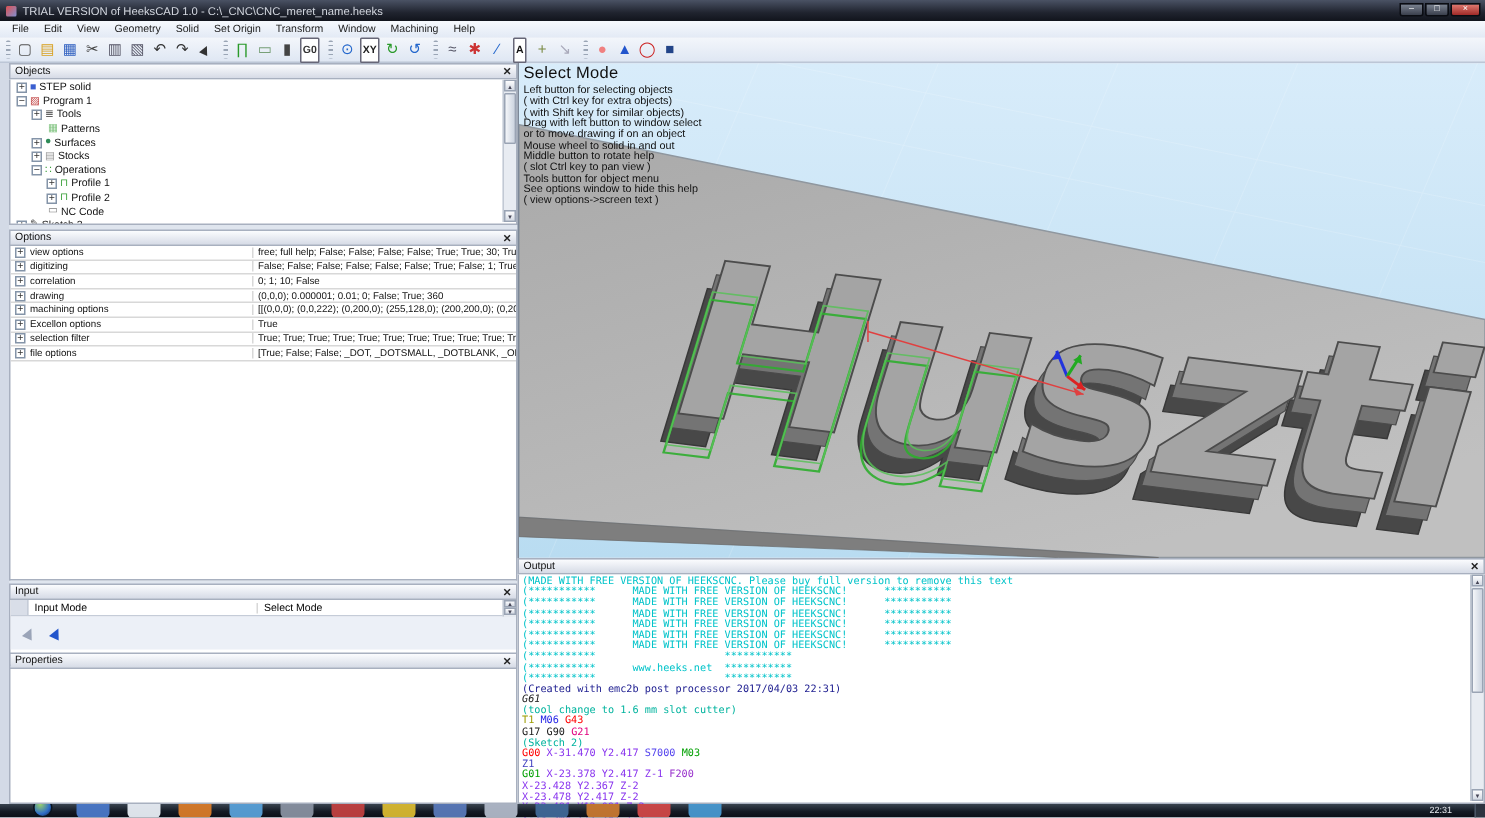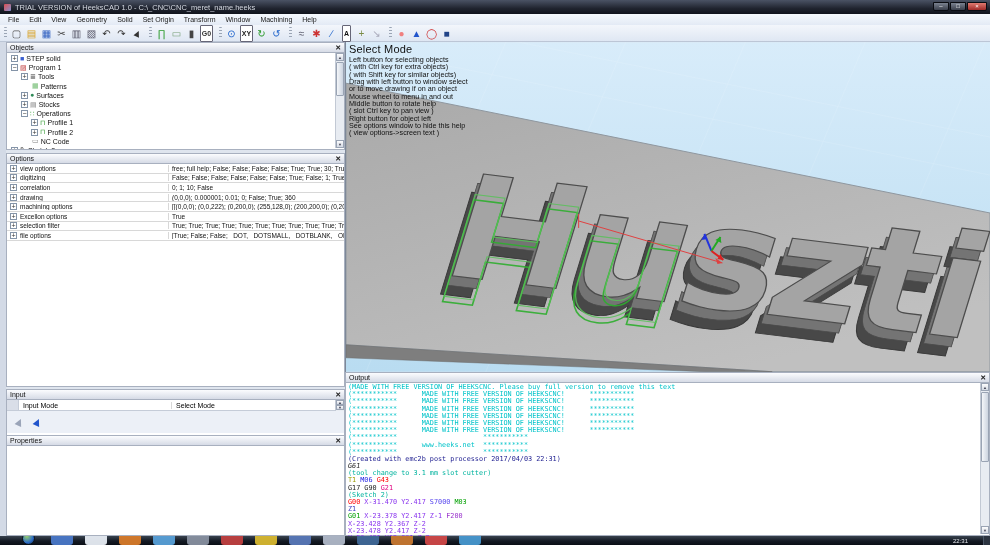--- a/index.html
+++ b/index.html
@@ -389,24 +389,24 @@
 </svg>
 
 <div id="helptext" class="abs">
   <div class="ht">Select Mode</div>
   <div id="helplines">
       <div class="hl">Left button for selecting objects</div>
       <div class="hl">( with Ctrl key for extra objects)</div>
       <div class="hl">( with Shift key for similar objects)</div>
       <div class="hl">Drag with left button to window select</div>
       <div class="hl">or to move drawing if on an object</div>
-      <div class="hl">Mouse wheel to menu in and out</div>
+      <div class="hl">Mouse wheel to solid in and out</div>
       <div class="hl">Middle button to rotate help</div>
       <div class="hl">( slot Ctrl key to pan view )</div>
-      <div class="hl">Right button for object left</div>
+      <div class="hl">Tools button for object menu</div>
       <div class="hl">See options window to hide this help</div>
       <div class="hl">( view options-&gt;screen text )</div>
     </div>
 </div>
 
 <div class="abs" style="left:345px;top:372px;width:645px">
   <div class="panel-title">
     <span>Output</span>
     <span class="x">✕</span>
   </div>
@@ -417,21 +417,21 @@
         <div class="oline"><span style="color: rgb(0, 195, 201);">(***********      MADE WITH FREE VERSION OF HEEKSCNC!      ***********</span></div>
         <div class="oline"><span style="color: rgb(0, 195, 201);">(***********      MADE WITH FREE VERSION OF HEEKSCNC!      ***********</span></div>
         <div class="oline"><span style="color: rgb(0, 195, 201);">(***********      MADE WITH FREE VERSION OF HEEKSCNC!      ***********</span></div>
         <div class="oline"><span style="color: rgb(0, 195, 201);">(***********      MADE WITH FREE VERSION OF HEEKSCNC!      ***********</span></div>
         <div class="oline"><span style="color: rgb(0, 195, 201);">(***********      MADE WITH FREE VERSION OF HEEKSCNC!      ***********</span></div>
         <div class="oline"><span style="color: rgb(0, 195, 201);">(***********                     ***********</span></div>
         <div class="oline"><span style="color: rgb(0, 195, 201);">(***********      www.heeks.net  ***********</span></div>
         <div class="oline"><span style="color: rgb(0, 195, 201);">(***********                     ***********</span></div>
         <div class="oline"><span style="color: rgb(28, 28, 143);">(Created with emc2b post processor 2017/04/03 22:31)</span></div>
         <div class="oline"><span style="color: rgb(26, 26, 26); font-style: italic;">G61</span></div>
-        <div class="oline"><span style="color: rgb(0, 179, 158);">(tool change to 3.1 mm slot cutter)</span></div>
+        <div class="oline"><span style="color: rgb(0, 179, 158);">(tool change to 1.6 mm slot cutter)</span></div>
         <div class="oline"><span style="color: rgb(156, 156, 0);">T1</span><span style="color: rgb(34, 34, 230);"> M06</span><span style="color: rgb(255, 0, 0);"> G43</span></div>
         <div class="oline"><span style="color: rgb(26, 26, 26);">G17 G90 </span><span style="color: rgb(224, 0, 127);">G21</span></div>
         <div class="oline"><span style="color: rgb(0, 179, 158);">(Sketch 2)</span></div>
         <div class="oline"><span style="color: rgb(255, 0, 0);">G00</span><span style="color: rgb(136, 51, 238);"> X-31.470 Y2.417</span><span style="color: rgb(85, 68, 238);"> S7000</span><span style="color: rgb(0, 160, 0);"> M03</span></div>
         <div class="oline"><span style="color: rgb(64, 64, 192);">Z1</span></div>
         <div class="oline"><span style="color: rgb(0, 160, 0);">G01</span><span style="color: rgb(136, 51, 238);"> X-23.378 Y2.417 Z-1</span><span style="color: rgb(153, 50, 204);"> F200</span></div>
         <div class="oline"><span style="color: rgb(136, 51, 238);">X-23.428 Y2.367 Z-2</span></div>
         <div class="oline"><span style="color: rgb(136, 51, 238);">X-23.478 Y2.417 Z-2</span></div>
         <div class="oline"><span style="color: rgb(136, 51, 238);">X-23.481 Y12.091 Z-2</span></div>
         <div class="oline"><span style="color: rgb(136, 51, 238);">X-23.508 Y12.281 Z-2</span></div>

